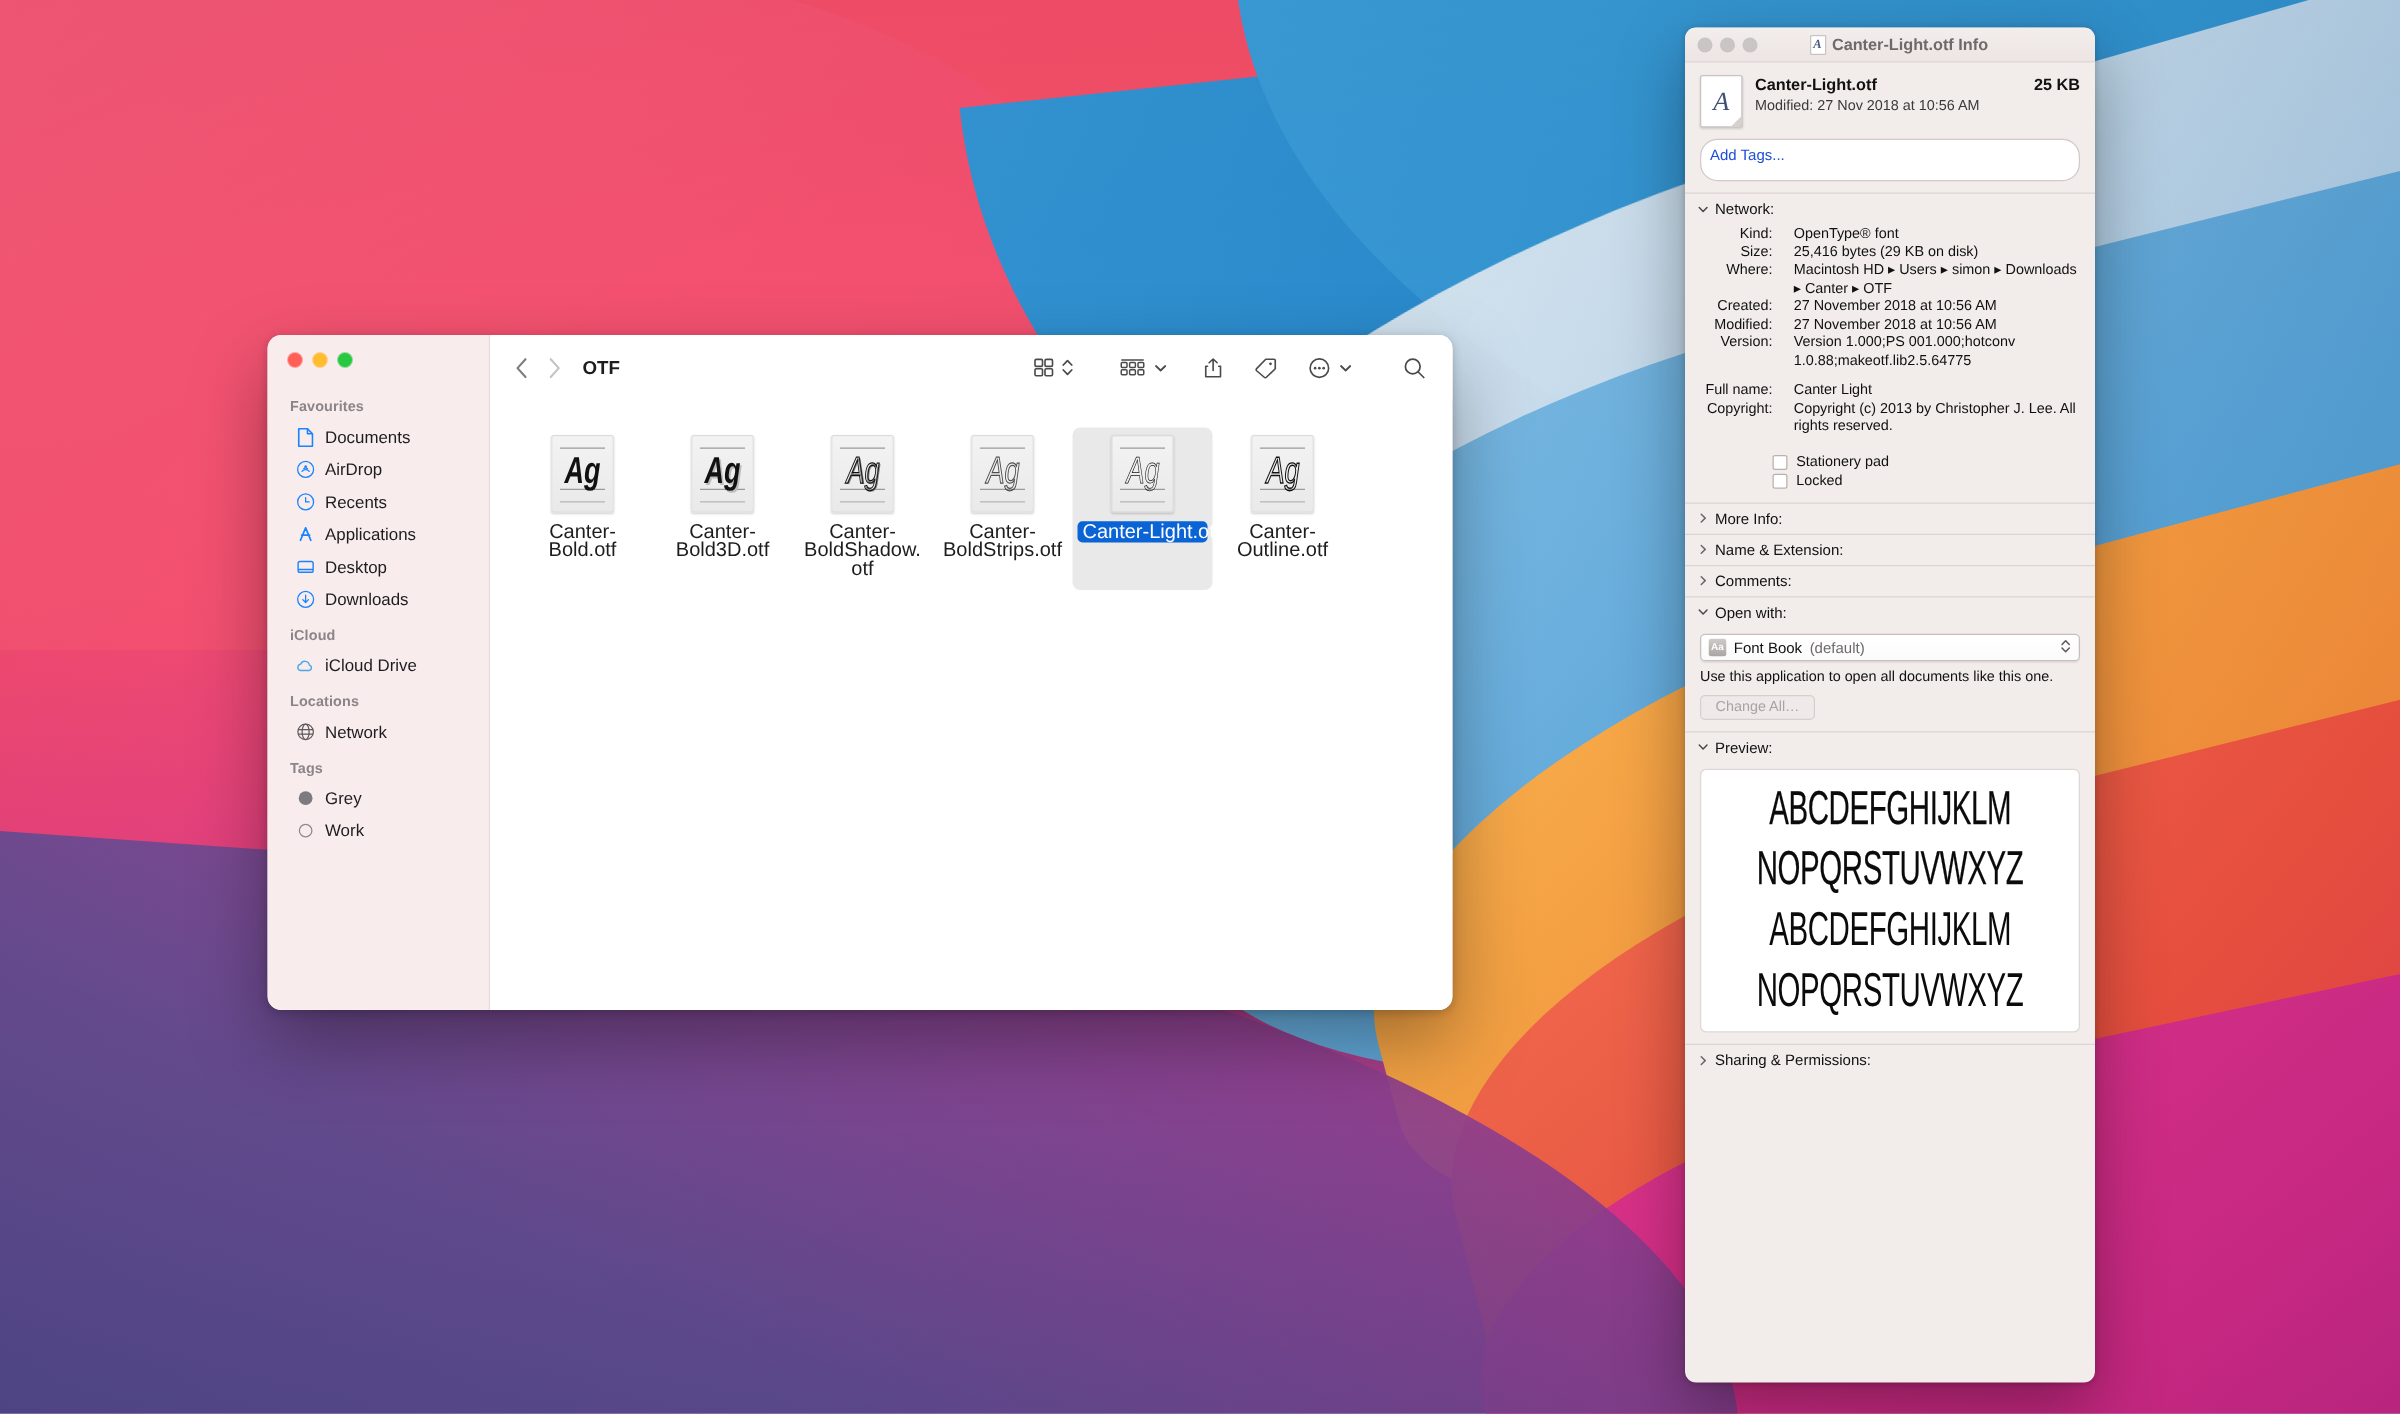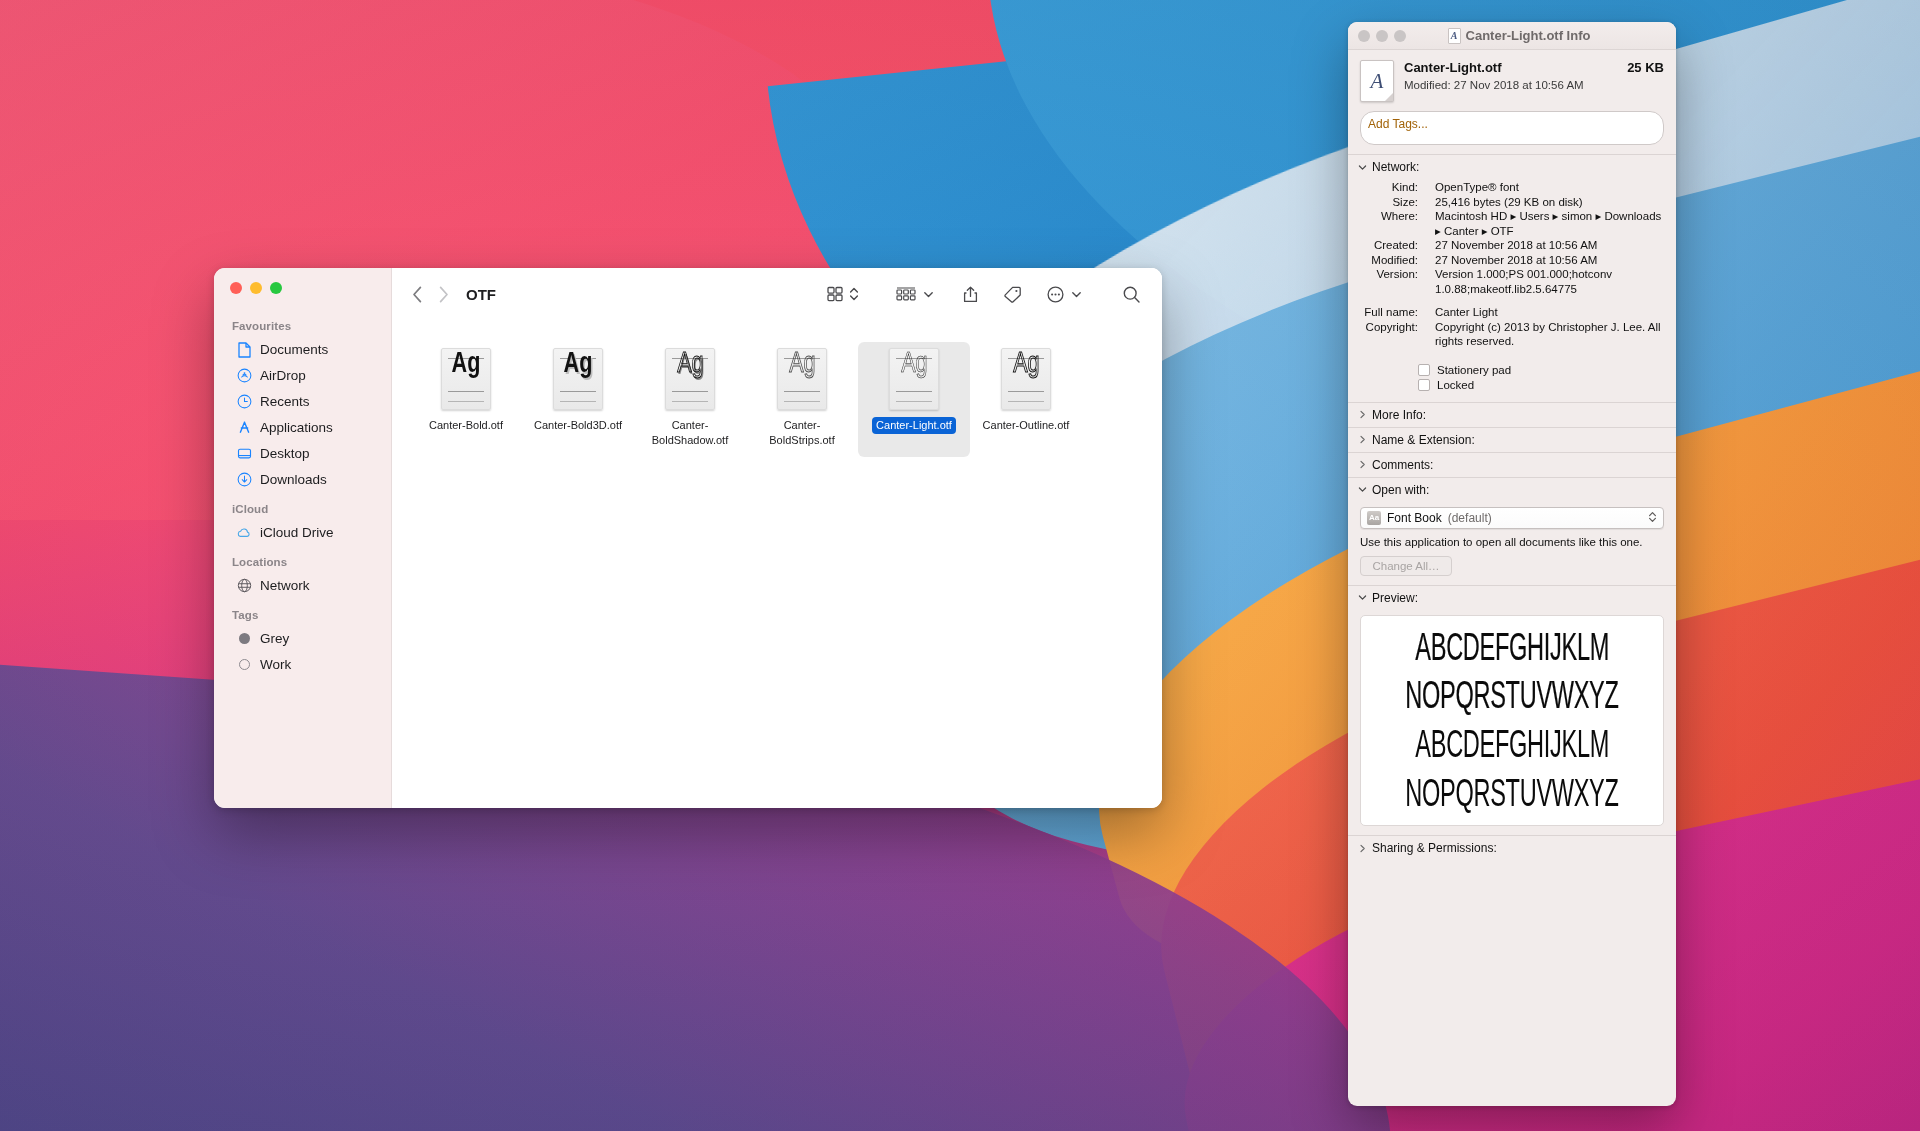--- a/index.html
+++ b/index.html
@@ -175,22 +175,23 @@
     border-radius: 6px;
   }
   .file-item.selected { background: rgba(0,0,0,0.085); }
   .file-icon {
     width: 50px; height: 62px;
     background: linear-gradient(180deg,#f3f3f3 0%, #e9e9e9 100%);
     border: 1px solid #dcdcdc;
     border-radius: 2px;
     box-shadow: 0 1px 2px rgba(0,0,0,0.18);
     position: relative;
-    display: flex; justify-content: center;
+    display: flex; align-items: center; justify-content: center;
     overflow: hidden;
+    font-style: italic;
   }
   .file-icon .rule-top, .file-icon .rule-mid, .file-icon .rule-bot {
     position: absolute; left: 6px; right: 6px; height: 1px; background: #9a9a9a;
   }
   .file-icon .rule-top { top: 9px; }
   .file-icon .rule-mid { top: 42px; }
   .file-icon .rule-bot { top: 52px; background: #b5b5b5; }
   .ag {
     font-family: "Liberation Sans Narrow", "Liberation Sans", sans-serif;
     font-size: 30px;
@@ -202,21 +203,21 @@
   }
   .ag.bold { font-weight: 700; }
   .ag.d3 { font-weight: 700; text-shadow: 2px 2px 0 #bdbdbd; }
   .ag.shadow { font-weight: 400; -webkit-text-stroke: 1px #111; color: transparent; text-shadow: 1.5px 1.5px 0 #888; }
   .ag.strips { font-weight: 400; -webkit-text-stroke: 1px #333; color: transparent; letter-spacing: 0; opacity: 0.85; }
   .ag.outline { -webkit-text-stroke: 1.1px #111; color: transparent; }
   .ag.light { font-weight: 300; -webkit-text-stroke: 0.6px #111; color: transparent; }
 
   .file-label {
     margin-top: 7px;
-    font-size: 11px;
+    font-size: 16px;
     line-height: 15px;
     text-align: center;
     color: #1d1d1f;
     max-width: 104px;
     word-break: break-word;
     padding: 1px 4px;
     border-radius: 4px;
   }
   .file-label.selected-label { background: #0a64d6; color: #fff; white-space: nowrap; }
 
@@ -280,21 +281,21 @@
   .info-modified { font-size: 11.5px; color: #3a3a3a; margin-top: 4px; }
   .info-size { font-size: 13px; font-weight: 700; color: #111; white-space: nowrap; }
 
   .tags-field {
     margin: 0 12px 0 12px;
     height: 34px;
     background: #fff;
     border: 1px solid #cfc9c8;
     border-radius: 14px;
     font-size: 12px;
-    color: #a16207;
+    color: #1d4ed8;
     padding: 5px 7px;
   }
 
   .disclosure-row {
     display: flex; align-items: center; gap: 5px;
     padding: 5px 12px 5px 10px;
     border-top: 1px solid #dbd4d3;
     font-size: 12px; font-weight: 400; color: #111;
   }
   .disclosure-row.first { border-top: 1px solid #dbd4d3; margin-top: 9px; }

